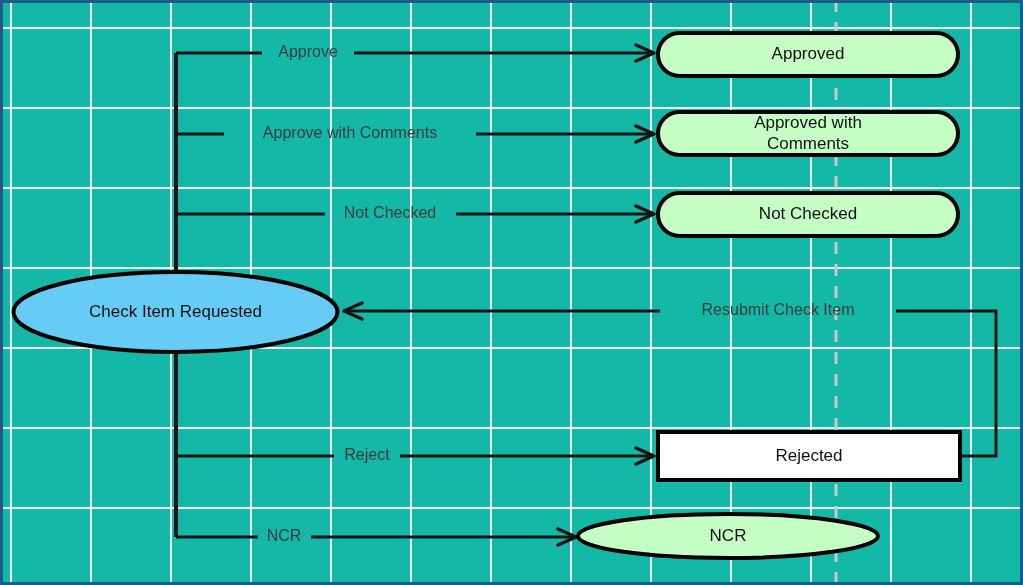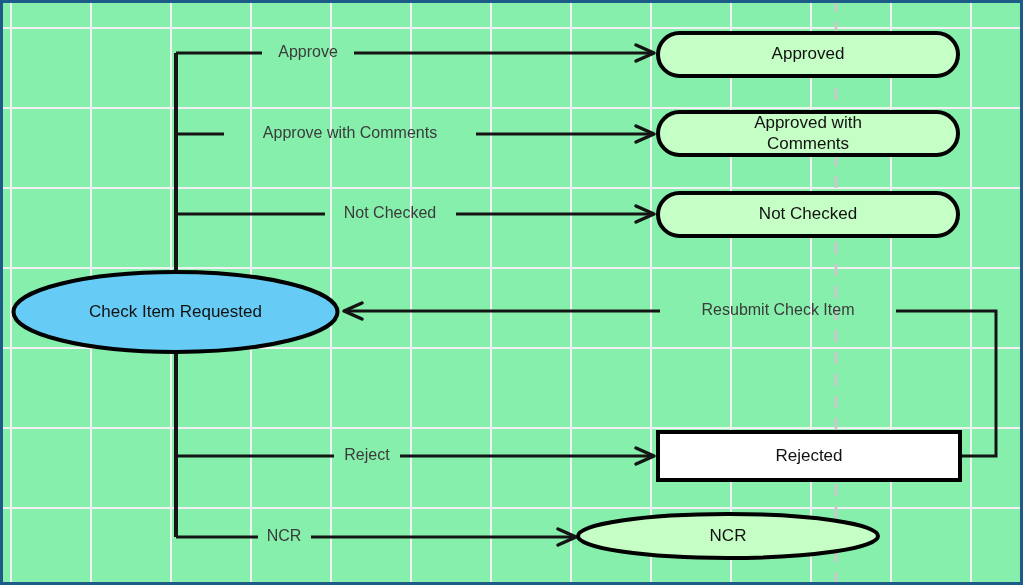--- a/index.html
+++ b/index.html
@@ -6,21 +6,21 @@
   html, body {
     margin: 0;
     padding: 0;
     background: #ffffff;
     font-family: "Liberation Sans", sans-serif;
   }
   #canvas {
     position: relative;
     width: 1023px;
     height: 585px;
-    background: #86efac;
+    background: #14b8a6;
     overflow: hidden;
   }
   #diagram-svg {
     position: absolute;
     top: 0;
     left: 0;
     width: 1023px;
     height: 585px;
   }
   .node-label {

